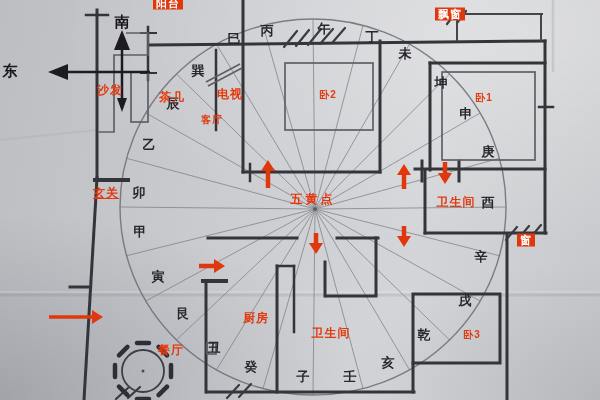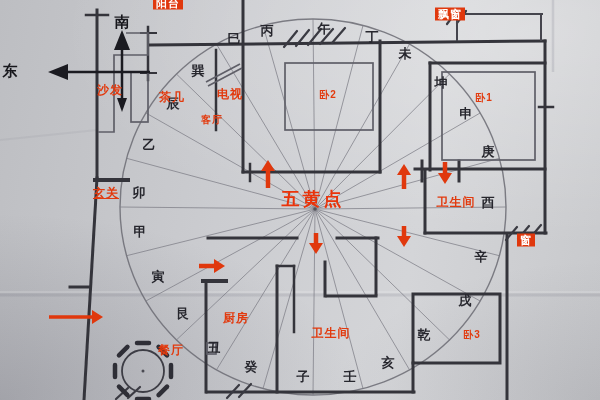--- a/index.html
+++ b/index.html
@@ -11,21 +11,21 @@
       radial-gradient(90% 70% at 100% 100%, rgba(40,40,55,0.10), rgba(40,40,55,0) 50%),
       linear-gradient(100deg,#bdbec2 0%,#cbccd0 38%,#d4d5d8 68%,#c7c8cb 100%);
     font-family:"Liberation Sans",sans-serif;
   }
   .layer{position:absolute;left:0;top:0;width:600px;height:400px;}
   .lbl{position:absolute;transform:translate(-50%,-50%);white-space:nowrap;line-height:1;}
   .mountain{color:#26262d;font-size:13px;font-weight:700;}
   .room{color:#e23a0e;font-size:12px;font-weight:700;letter-spacing:1px;}
   .room.big{font-size:10px;letter-spacing:1px;}
   .tag{background:#e0380d;color:#fff;font-size:11px;font-weight:700;padding:1px 3px;letter-spacing:1px;}
-  .center-lbl{color:#ea330a;font-size:18px;font-weight:800;letter-spacing:3px;}
+  .center-lbl{color:#ea330a;font-size:12px;font-weight:800;letter-spacing:3px;}
   .entry-lbl{color:#ea330a;font-size:15px;font-weight:800;letter-spacing:2px;}
   .compass-lbl{color:#17171c;font-size:15px;font-weight:800;}
   .arrow{position:absolute;line-height:0;}
   svg{display:block;}
 </style>
 </head>
 <body>
 
 <div class="paper">
 
@@ -189,21 +189,21 @@
       <span class="lbl mountain" style="left: 234px; top: 38px;">巳</span>
       <span class="lbl mountain" style="left: 267px; top: 30px;">丙</span>
       <span class="lbl room" style="left: 110px; top: 91px; font-family: Liberation Mono, monospace;">沙发</span>
       <span class="lbl room" style="left: 172px; top: 97px;">茶几</span>
       <span class="lbl room" style="left: 230px; top: 94px;">电视</span>
       <span class="lbl room big" style="left: 196px; top: 120px; margin-left: 16px;">客厅</span>
       <span class="lbl room" style="left: 106px; top: 193px; text-decoration: underline;">玄关</span>
       <span class="lbl room big" style="left: 328px; top: 95px;">卧2</span>
       <span class="lbl room big" style="left: 484px; top: 98px;">卧1</span>
       <span class="lbl room" style="left: 456px; top: 202px;">卫生间</span>
-      <span class="lbl room" style="left: 236px; top: 318px; font-family: Liberation Serif, serif;">厨房</span>
+      <span class="lbl room" style="left: 256px; top: 318px; font-family: Liberation Serif, serif;">厨房</span>
       <span class="lbl room" style="left: 331px; top: 333px;">卫生间</span>
       <span class="lbl room big" style="left: 459px; top: 335px; margin-left: 13px;">卧3</span>
       <span class="lbl room" style="left: 171px; top: 350px;">餐厅</span>
       <span class="lbl tag" style="left: 168px; top: 3px;">阳台</span>
       <span class="lbl tag" style="left: 450px; top: 14px;">飘窗</span>
       <span class="lbl tag" style="left: 526px; top: 240px;">窗</span>
       <div class="arrow" style="left: 260px; top: 160px;">
         <svg width="16" height="28">
           <path d="M8,9 L8,28" stroke="#e0380d" stroke-width="4.5" fill="none"></path>
           <polygon points="1,11 15,11 8,0" fill="#e0380d"></polygon>

